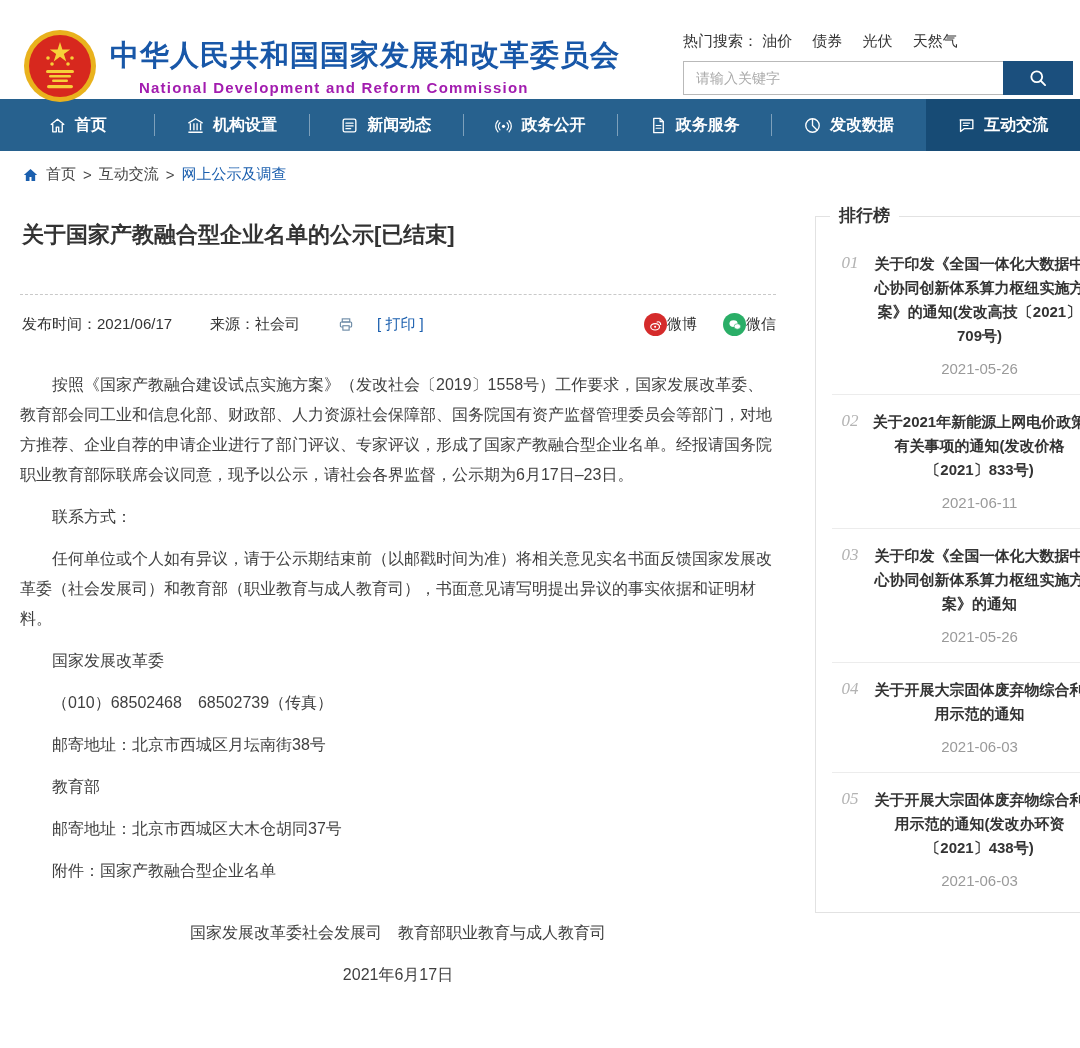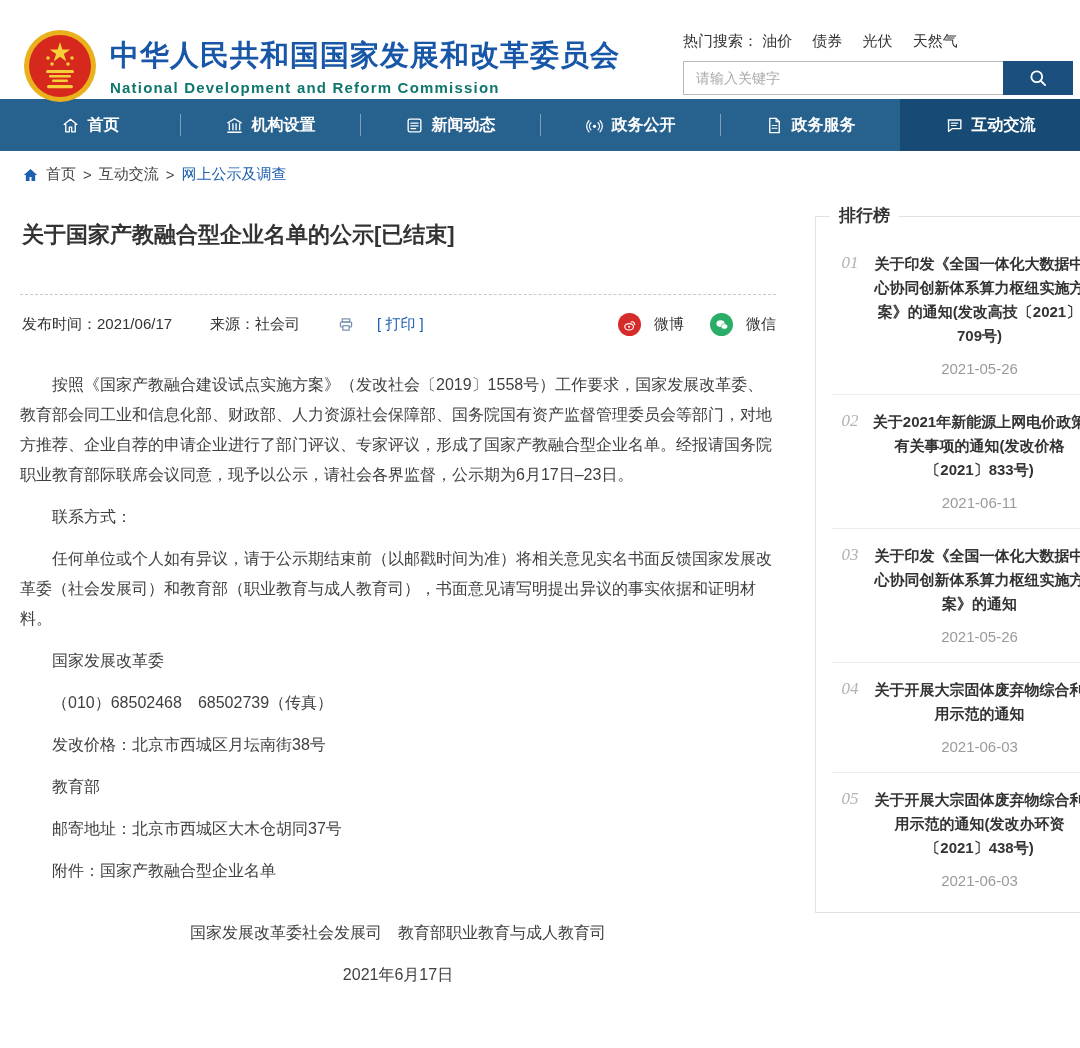--- a/index.html
+++ b/index.html
@@ -7,21 +7,21 @@
   body {
     width:1080px; height:1048px; overflow:hidden; position:relative;
     font-family:"Liberation Sans","DejaVu Sans",sans-serif; color:#333;
   }
   
   .site-header { position:relative; height:99px; background:#fff; }
   .header-left { position:absolute; left:22px; top:28px; display:flex; align-items:center; }
   .emblem { width:76px; height:76px; flex:0 0 auto; }
   .titles { margin-left:12px; }
   .title-cn { font-size:29px; font-weight:bold; color:#1857a8; letter-spacing:1px; }
-  .title-en { font-size:15px; font-weight:bold; color:#0f766e; letter-spacing:1.2px; margin-top:3px; }
+  .title-en { font-size:15px; font-weight:bold; color:#a21caf; letter-spacing:1.2px; margin-top:3px;margin-left:29px; }
   .header-right { position:absolute; right:7px; top:32px; width:390px; }
   .hot-search { font-size:15px; color:#333; margin-bottom:10px; }
   .hot-search a { color:#333; text-decoration:none; margin-right:16px; cursor:pointer; }
   .search-bar { display:flex; height:34px; }
   .search-input {
     flex:1; border:1px solid #b9b9b9; border-right:none; padding:0 12px;
     font-size:14px; color:#333; outline:none;
   }
   .search-input::placeholder { color:#aaa; }
   .search-btn {
@@ -51,21 +51,21 @@
   .main-col { width:756px; flex:0 0 auto; }
   .side-col { margin-left:39px; width:293px; flex:0 0 auto; }
   
   .article-title { font-size:22px; font-weight:bold; color:#333; margin:26px 0 44px 2px; }
   .dashed-rule { border-top:1px dashed #c9c9c9; }
   .meta-row { display:flex; align-items:center; font-size:15px; color:#333; padding:18px 0 10px 2px; }
   .meta-item { margin-right:38px; }
   .print-link { display:flex; align-items:center; gap:23px; color:#1b5fae; text-decoration:none; cursor:pointer; }
   .printer-icon { width:16px; height:15px; }
   .share-group { margin-left:auto; display:flex; align-items:center; gap:26px; }
-  .share-item { display:flex; align-items:center; gap:13px; cursor:pointer; font-size:15px; color:#333; }
+  .share-item { display:flex; align-items:center; gap:0; cursor:pointer; font-size:15px; color:#333; }
   .share-badge { width:23px; height:23px; border-radius:50%; display:flex; align-items:center; justify-content:center; }
   .badge-weibo { background:#d52b2b; }
   .badge-wechat { background:#2aae67; }
   .article-body { margin-top:24px; font-size:16px; color:#3f3f3f; line-height:30px; }
   .article-body p { margin-bottom:12px; }
   .p-indent { text-indent:2em; }
   .sign-line { text-align:center; margin-top:32px; }
   .date-line { text-align:center; margin-top:6px; }
   
   .rank-panel { position:relative; border:1px solid #e2e2e2; background:#fff; margin-top:22px; padding:20px 16px 6px; }
@@ -149,20 +149,27 @@
       <path d="M7.5 17.5a6.5 6.5 0 0 1 0-9M16.5 8.5a6.5 6.5 0 0 1 0 9M5 20a10 10 0 0 1 0-14M19 6a10 10 0 0 1 0 14" fill="none" stroke="#fff" stroke-width="1.6" stroke-linecap="round"></path>
     </svg>
     <span>政务公开</span>
   </div>
   <div class="nav-item">
     <svg class="nav-icon" viewBox="0 0 24 24">
       <path d="M6 3h8l4 4v14H6z" fill="none" stroke="#fff" stroke-width="1.7" stroke-linejoin="round"></path>
       <path d="M14 3v4h4M9 12h6M9 15.5h6" stroke="#fff" stroke-width="1.5" stroke-linecap="round" fill="none"></path>
     </svg>
     <span>政务服务</span>
+  </div>
+  <div class="nav-item">
+    <svg class="nav-icon" viewBox="0 0 24 24">
+      <circle cx="12" cy="12" r="8.5" fill="none" stroke="#fff" stroke-width="1.7"></circle>
+      <path d="M12 3.5V12l6 6" fill="none" stroke="#fff" stroke-width="1.7"></path>
+    </svg>
+    <span>发改数据</span>
   </div>
   <div class="nav-item active">
     <svg class="nav-icon" viewBox="0 0 24 24">
       <path d="M4 5h16v11H9l-4.5 3.5V5z" fill="none" stroke="#fff" stroke-width="1.7" stroke-linejoin="round"></path>
       <path d="M8 9h8M8 12h6" stroke="#fff" stroke-width="1.5" stroke-linecap="round"></path>
     </svg>
     <span>互动交流</span>
   </div>
 </nav>
 
@@ -215,21 +222,21 @@
         </span>
       </div>
     </div>
 
     <div class="article-body">
       <p class="p-indent">按照《国家产教融合建设试点实施方案》（发改社会〔2019〕1558号）工作要求，国家发展改革委、教育部会同工业和信息化部、财政部、人力资源社会保障部、国务院国有资产监督管理委员会等部门，对地方推荐、企业自荐的申请企业进行了部门评议、专家评议，形成了国家产教融合型企业名单。经报请国务院职业教育部际联席会议同意，现予以公示，请社会各界监督，公示期为6月17日–23日。</p>
       <p class="p-indent">联系方式：</p>
       <p class="p-indent">任何单位或个人如有异议，请于公示期结束前（以邮戳时间为准）将相关意见实名书面反馈国家发展改革委（社会发展司）和教育部（职业教育与成人教育司），书面意见请写明提出异议的事实依据和证明材料。</p>
       <p class="p-indent">国家发展改革委</p>
       <p class="p-indent">（010）68502468　68502739（传真）</p>
-      <p class="p-indent">发改价格：北京市西城区月坛南街38号</p>
+      <p class="p-indent">邮寄地址：北京市西城区月坛南街38号</p>
       <p class="p-indent">教育部</p>
       <p class="p-indent">邮寄地址：北京市西城区大木仓胡同37号</p>
       <p class="p-indent">附件：国家产教融合型企业名单</p>
       <p class="sign-line">国家发展改革委社会发展司　教育部职业教育与成人教育司</p>
       <p class="date-line">2021年6月17日</p>
     </div>
 
   </main>
 
   <aside class="side-col">

